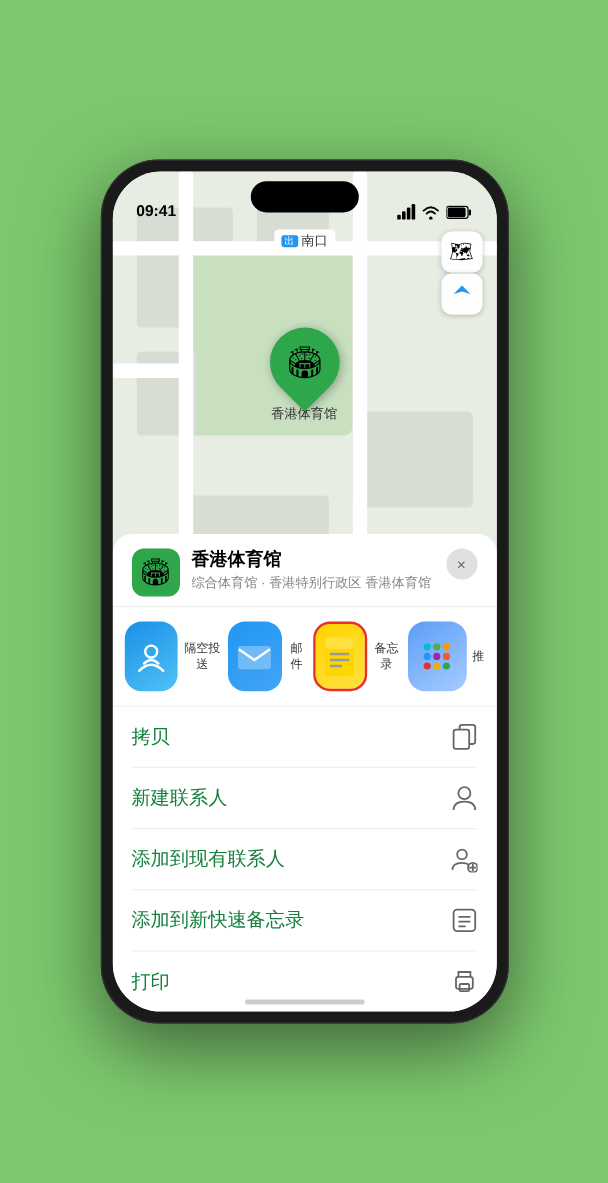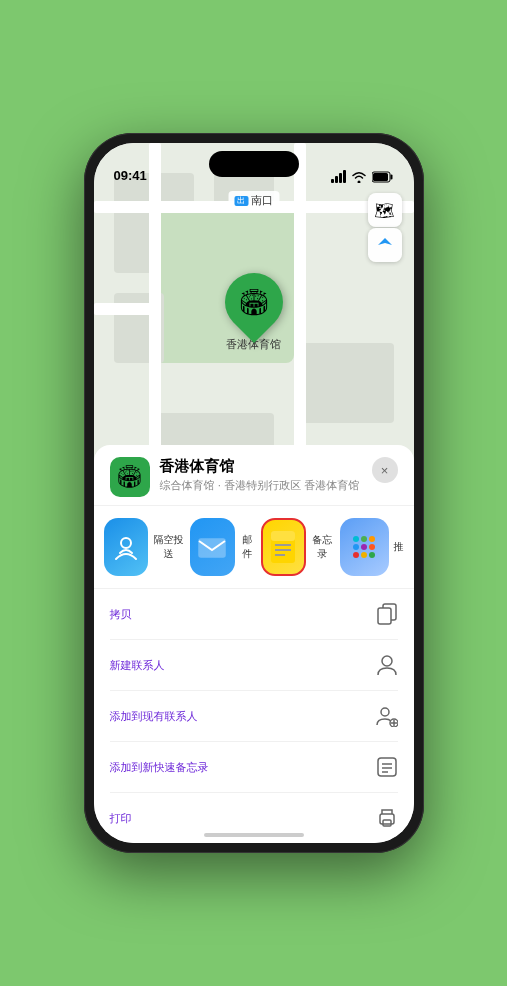--- a/index.html
+++ b/index.html
@@ -319,22 +319,22 @@
       padding: 14px 0;
       border-bottom: 1px solid #f0f0f0;
       cursor: pointer;
     }
 
     .action-item:last-child {
       border-bottom: none;
     }
 
     .action-label {
-      font-size: 11px;
-      color: #6d28d9;
+      font-size: 16px;
+      color: #15803d;
       text-align: right;
     }
 
     
     .home-indicator {
       position: absolute;
       bottom: 6px;
       left: 50%;
       transform: translateX(-50%);
       width: 100px;

